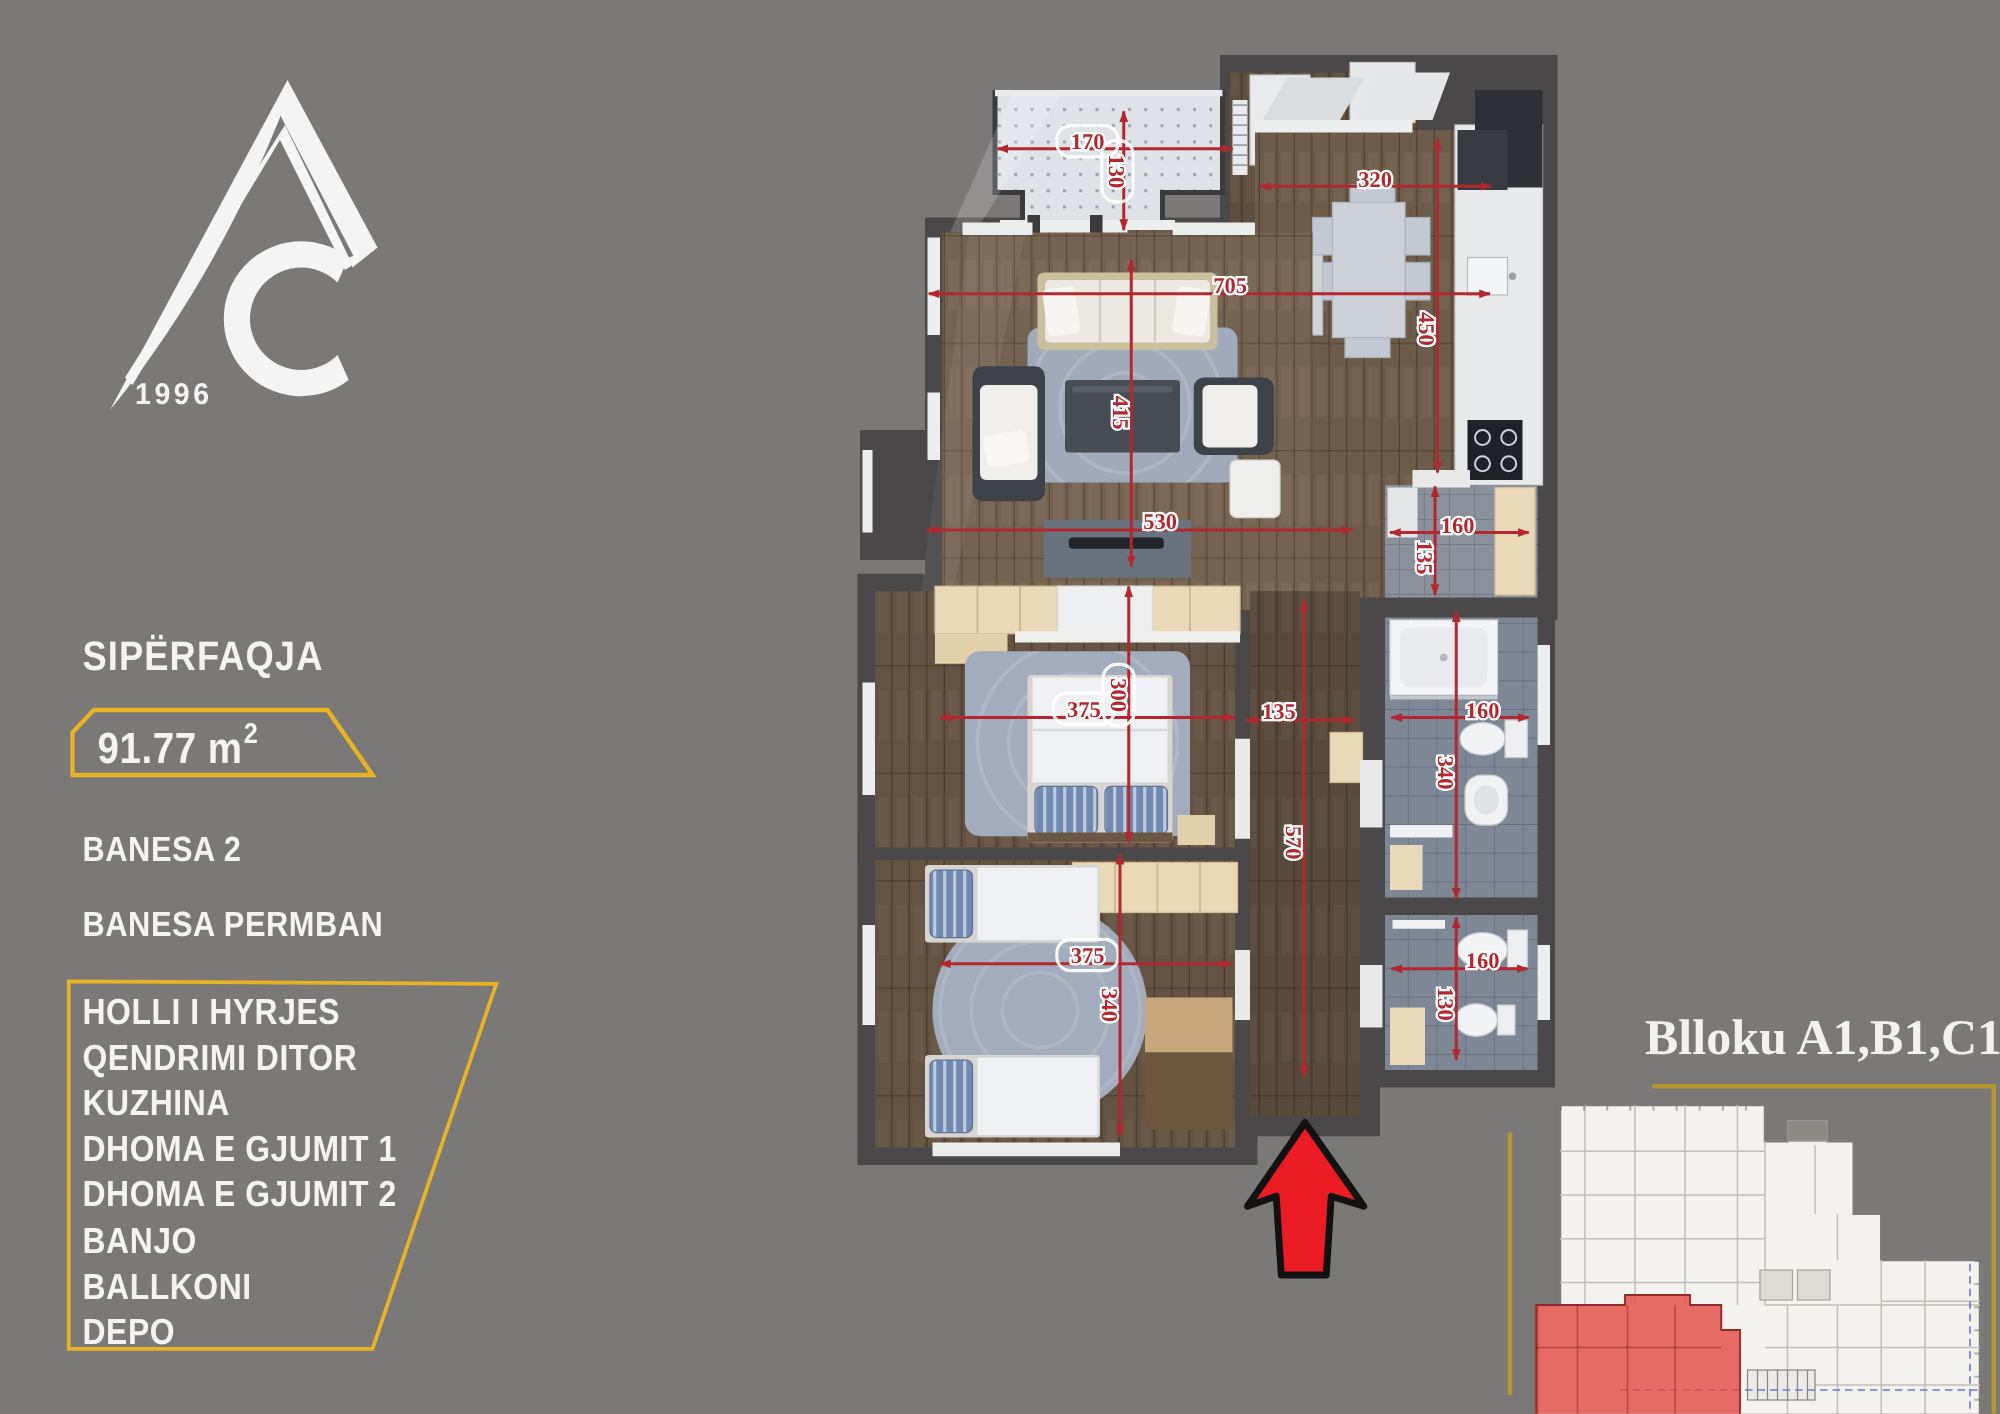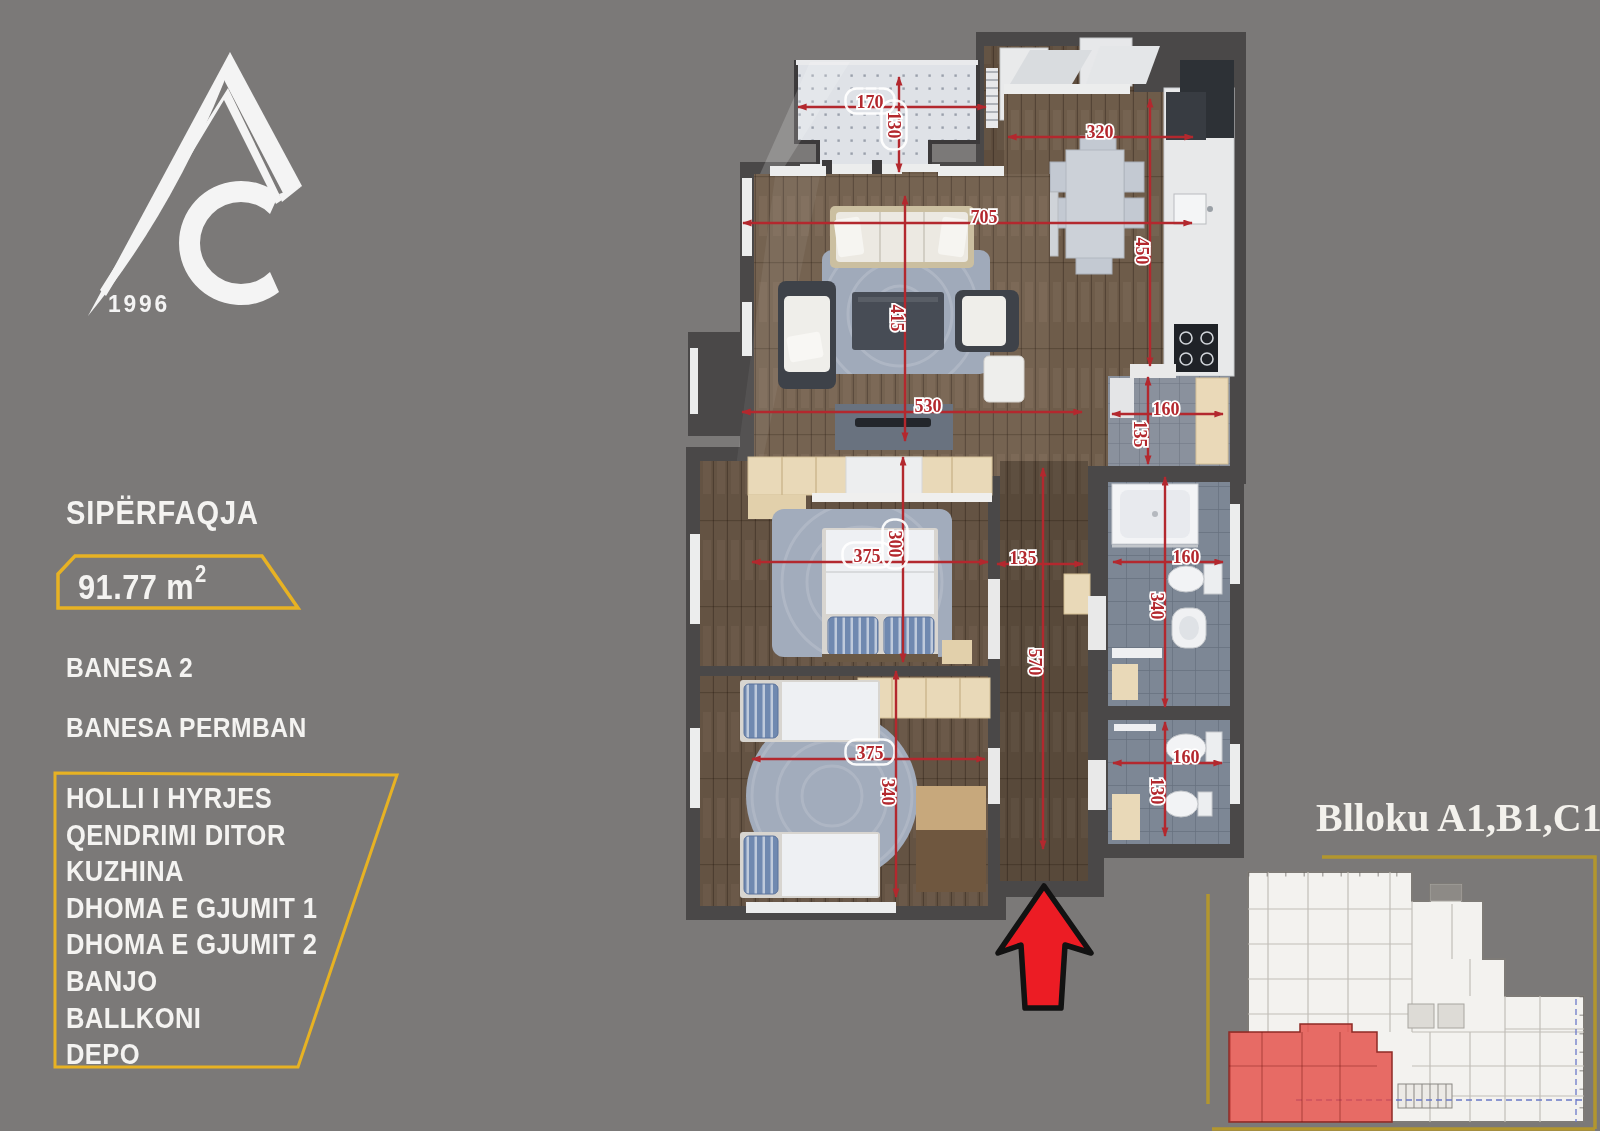--- a/index.html
+++ b/index.html
@@ -1,21 +1,21 @@
 <!DOCTYPE html>
 <html><head>
 <meta charset="utf-8">
 <style>
   html,body{margin:0;padding:0;}
   body{
     width:1600px;height:1131px;overflow:hidden;position:relative;
     background:#7b7978;
     font-family:"Liberation Sans", sans-serif;
   }
-  .stage{position:absolute;left:0;top:4px;width:1600px;height:829px;}
+  .stage{position:absolute;left:0;top:16px;width:1600px;height:829px;}
   svg.layer{position:absolute;left:0;top:0;width:1600px;height:1131px;}
   .txt{position:absolute;color:#f4f3f1;font-weight:bold;white-space:nowrap;
        transform:scaleX(.88);transform-origin:left top;letter-spacing:.5px;}
   .sip-label{left:66px;top:490px;font-size:33px;letter-spacing:1px;}
   .surface-value{left:78px;top:561px;font-size:35px;}
   .surface-value sup{font-size:23px;position:relative;top:-4px;left:1px;}
   .banesa{left:66px;top:648px;font-size:28px;}
   .permban{left:66px;top:708px;font-size:28px;}
   .room-list{left:66px;top:776px;font-size:29px;line-height:36.6px;}
   .block-title{

